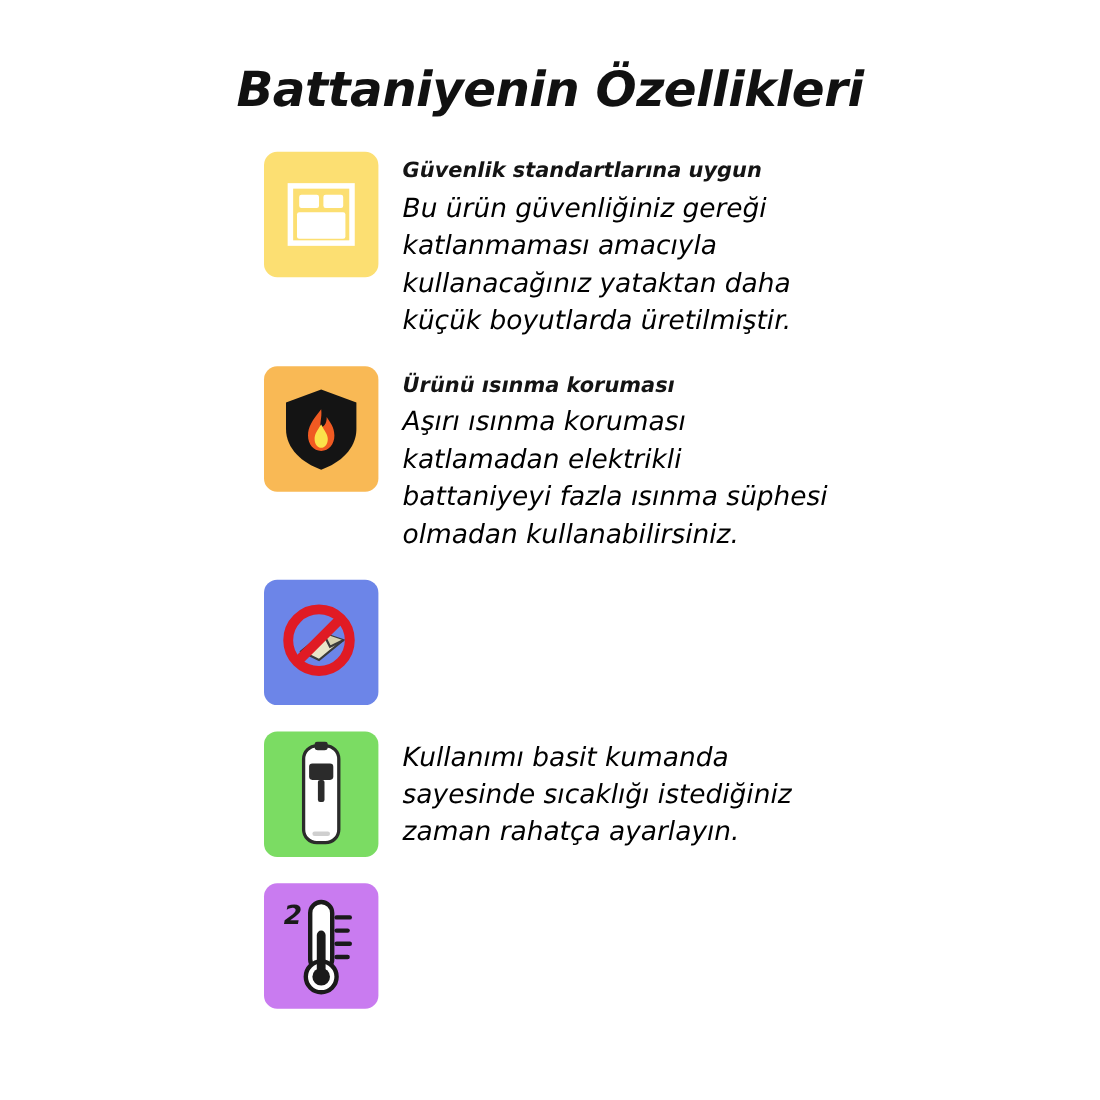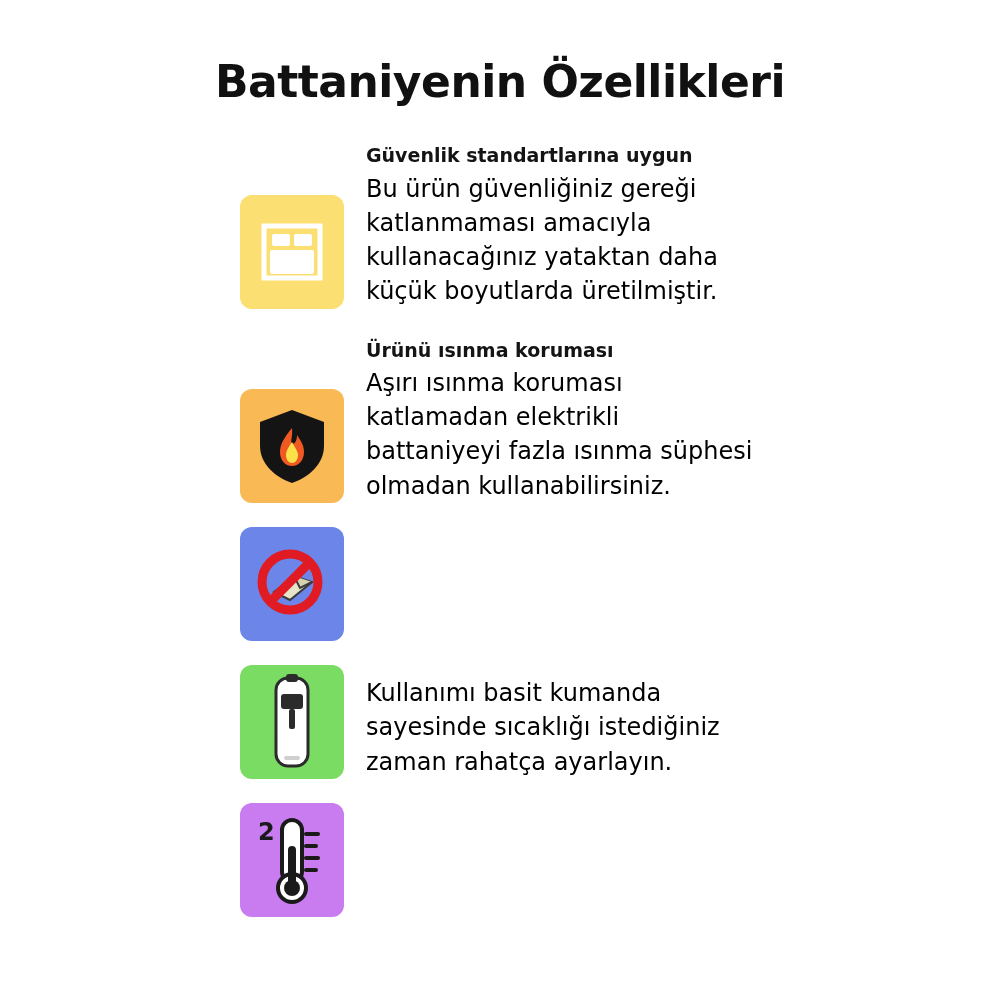--- a/index.html
+++ b/index.html
@@ -16,39 +16,40 @@
     overflow: hidden;
   }
   .page {
     width: 1000px;
     height: 1000px;
     box-sizing: border-box;
     padding: 58px 60px 40px 60px;
     display: flex;
     flex-direction: column;
     align-items: center;
+    font-style: italic;
   }
   .title {
     font-size: 44px;
     font-weight: 800;
     letter-spacing: -0.5px;
     color: #111111;
     text-align: center;
     margin: 0 0 32px 0;
     line-height: 1.1;
   }
   .features {
     width: 520px;
     display: flex;
     flex-direction: column;
     gap: 24px;
   }
   .feature {
     display: flex;
-    align-items: flex-end;
+    align-items: flex-start;
     gap: 22px;
   }
   .icon-tile {
     width: 104px;
     height: 114px;
     border-radius: 12px;
     flex: 0 0 auto;
     display: flex;
     align-items: center;
     justify-content: center;

